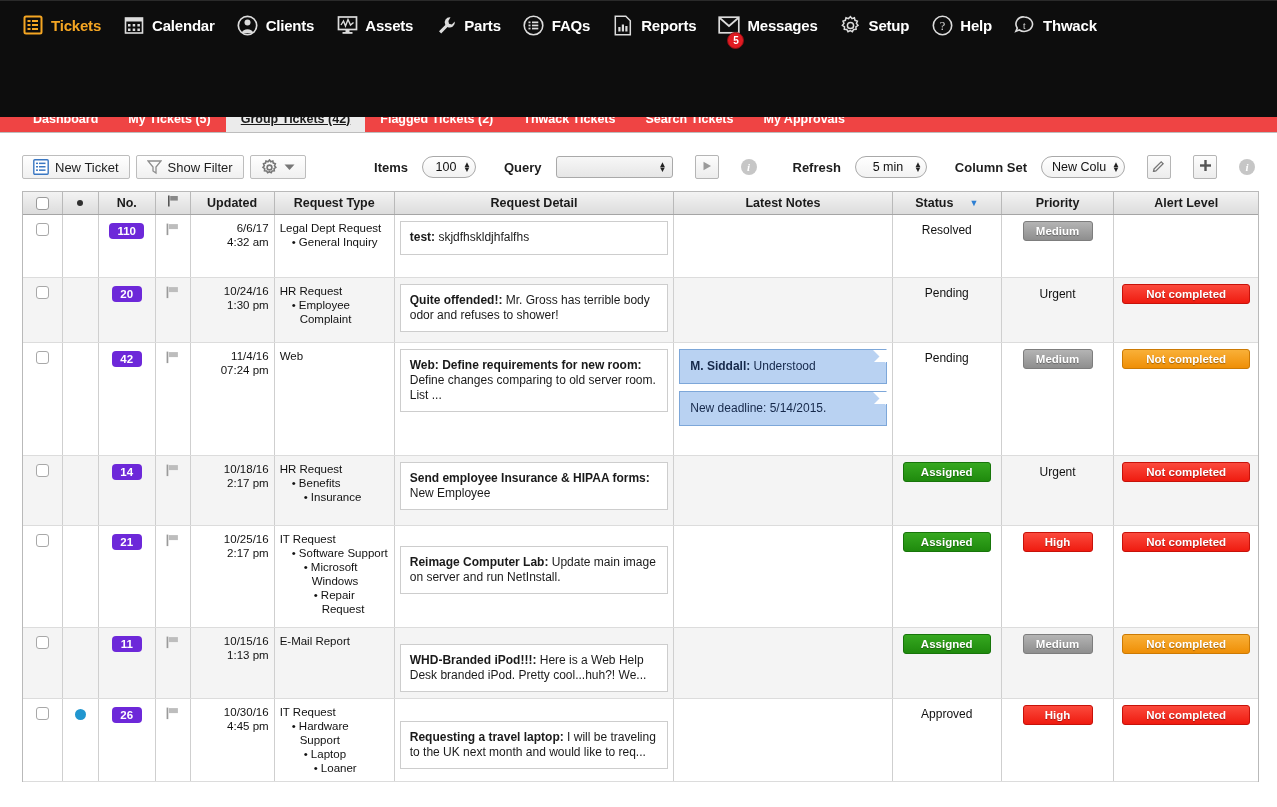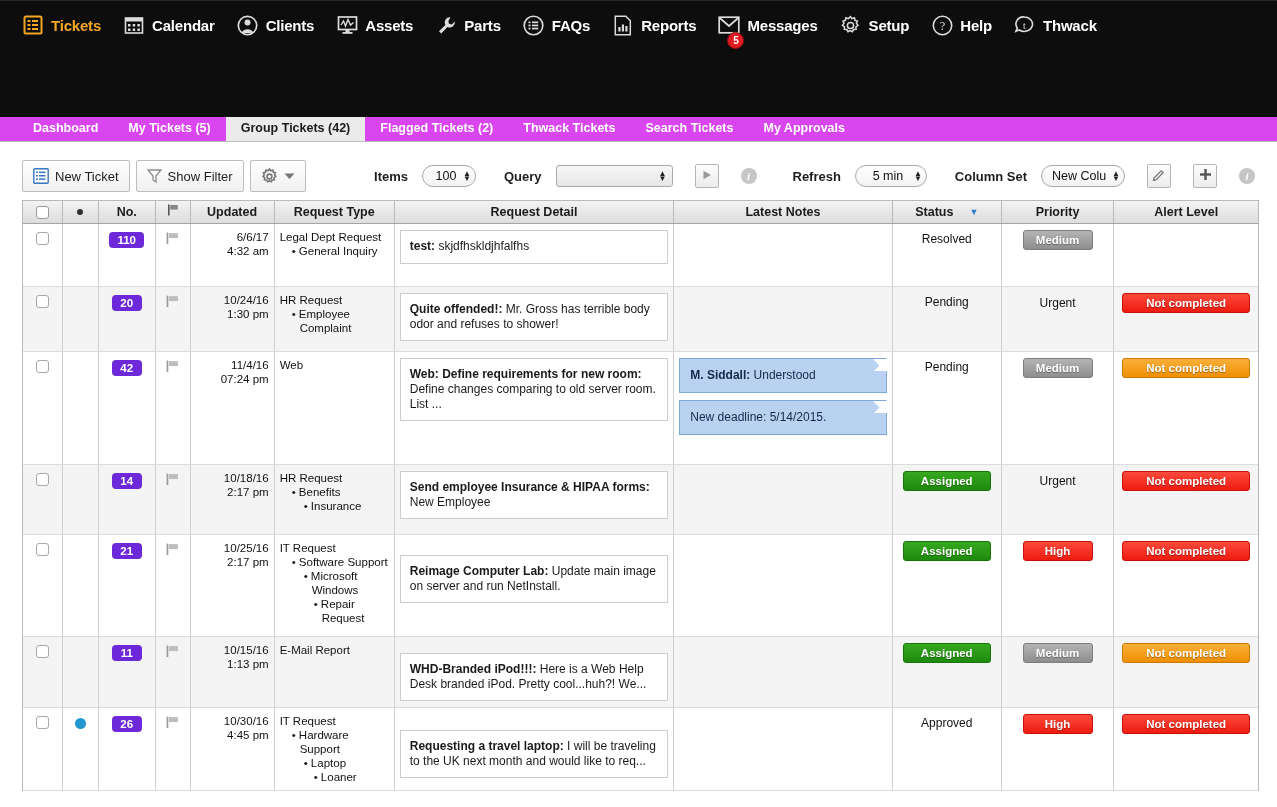--- a/index.html
+++ b/index.html
@@ -88,60 +88,61 @@
     border-radius: 50%;
     width: 17px; height: 17px;
     display: flex;
     align-items: center;
     justify-content: center;
     border: 1px solid #8d0f14;
   }
 
   
   .tab-strip {
-    background: #d946ef;
-    height: 25px;
+    background: #ef4444;
+    height: 16px;
     display: flex;
     align-items: flex-end;
     padding-left: 18px;
     border-bottom: 1px solid #bdbdbd;
   }
   .tab {
     height: 27px;
     display: flex;
     align-items: center;
     padding: 0 15px;
     color: #ffffff;
     font-size: 12.5px;
     font-weight: bold;
     cursor: pointer;
     white-space: nowrap;
   }
   .tab.active {
     background: #ebebeb;
     color: #1a1a1a;
+    text-decoration: underline;
   }
 
   
   .page-body {
     background: #ffffff;
     padding: 0;
   }
 
   
   .toolbar {
     display: flex;
     align-items: center;
     padding: 18px 18px 8px 22px;
     height: 58px;
     gap: 0;
   }
   .btn-group { display: flex; align-items: center; gap: 0; }
   .tbtn {
-    height: 32px;
+    height: 24px;
     background: linear-gradient(#ffffff, #f0f0f0);
     border: 1px solid #bdbdbd;
     display: inline-flex;
     align-items: center;
     gap: 6px;
     padding: 0 10px;
     font-size: 13px;
     color: #1d1d1d;
     font-weight: normal;
     cursor: pointer;

